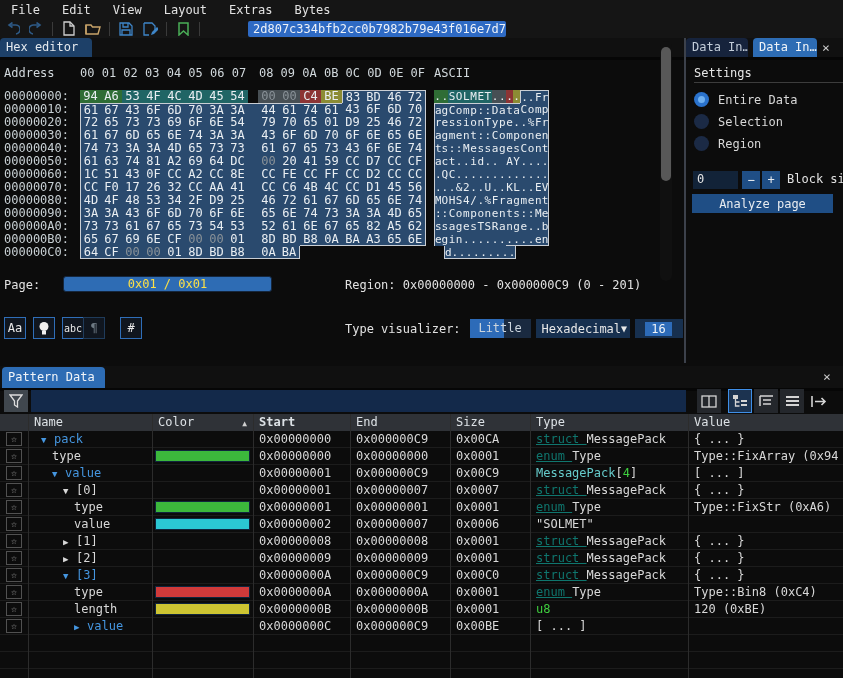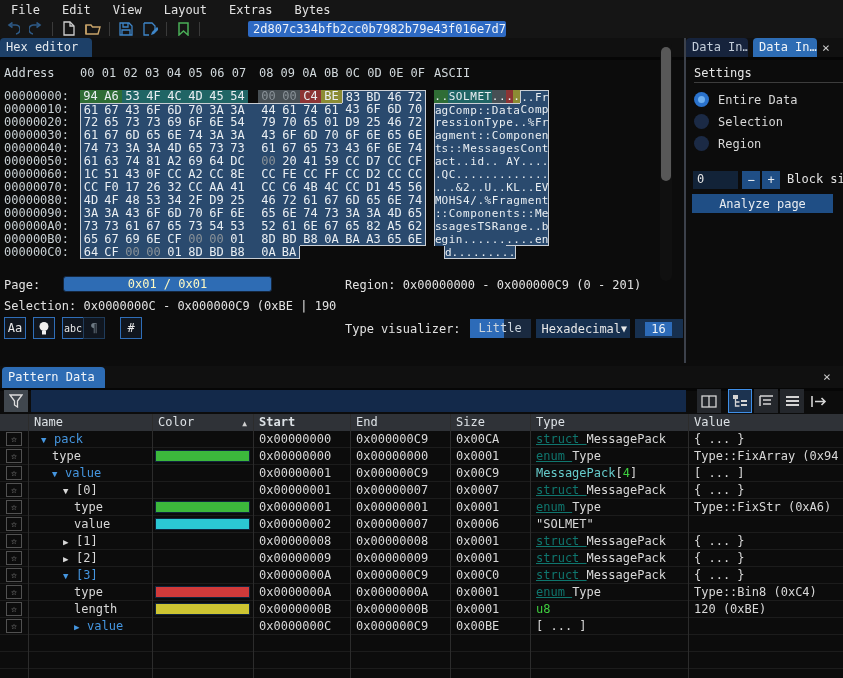--- a/index.html
+++ b/index.html
@@ -33,21 +33,21 @@
   .dim { color:#8a9298; }
   .acell { width:7.2px; text-align:center; color:#e9eef2; font-size:11px; overflow:hidden; }
   .bt { border-top:1px solid #c9ced4; } .bb { border-bottom:1px solid #c9ced4; }
   .bl { border-left:1px solid #c9ced4; } .br { border-right:1px solid #c9ced4; }
   #hex-scroll { left:660px; top:3px; width:12px; height:240px; background:#101010; border-radius:6px; }
   #hex-thumb { left:1px; top:6px; width:10px; height:134px; background:#585858; border-radius:5px; }
 
   
   .flabel { color:#e2e2e2; white-space:nowrap; }
   #page-bar { left:59px; top:-2px; width:209px; height:16px; background:#2e6cb4; border:1px solid #15273e;
-    border-radius:3px; text-align:center; color:#fef9c3; line-height:14px; }
+    border-radius:3px; text-align:center; color:#fde047; line-height:14px; }
   .mini-btn { width:22px; height:22px; border:1px solid #2f6eb8; background:#10161f; color:#e8e8e8;
     display:inline-flex; align-items:center; justify-content:center; margin-right:7px; }
   .mini-btn.dimbtn { border-color:#1f3b5a; color:#6e7a84; margin-left:-8px; }
   #endian-box { position:relative; width:61px; height:19px; background:#1a2a40; text-align:center;
     line-height:19px; color:#cdd6de; overflow:hidden; }
   #endian-box .hl { position:absolute; left:0; top:0; width:34px; height:19px; background:#2d6bb8; }
   #endian-box .t { position:relative; }
   #format-box { width:94px; height:19px; background:#17304f; color:#e8e8e8; display:flex;
     align-items:center; padding-left:6px; }
   #format-box .arrow { margin-left:auto; padding-right:5px; font-size:10px; }
@@ -656,21 +656,20 @@
 
     <div class="abs" style="left:4px;top:240px;">
       <span class="flabel">Page:</span>
       <div id="page-bar" class="abs">0x01 / 0x01</div>
     </div>
     <div class="abs flabel" style="left:345px;top:240px;">
       <span>Region:</span>
       <span>0x00000000 - 0x000000C9 (0 - 201)</span>
     </div>
 
-    <div class="abs flabel" style="left:4px;top:261px;width:336px;overflow:hidden;">Selection: 0x0000000C - 0x000000C9 (0xBE | 190</div>
 
     <div class="abs" style="left:4px;top:279px;display:flex;">
       <div class="mini-btn">Aa</div>
       <div class="mini-btn">
           <svg width="12" height="15">
             <circle cx="6" cy="5.5" r="4.5" fill="#f0f0f0"></circle>
             <rect x="4" y="10" width="4" height="3.5" fill="#f0f0f0"></rect>
           </svg>
         </div>
       <div class="mini-btn" style="font-size:10px">abc</div>

